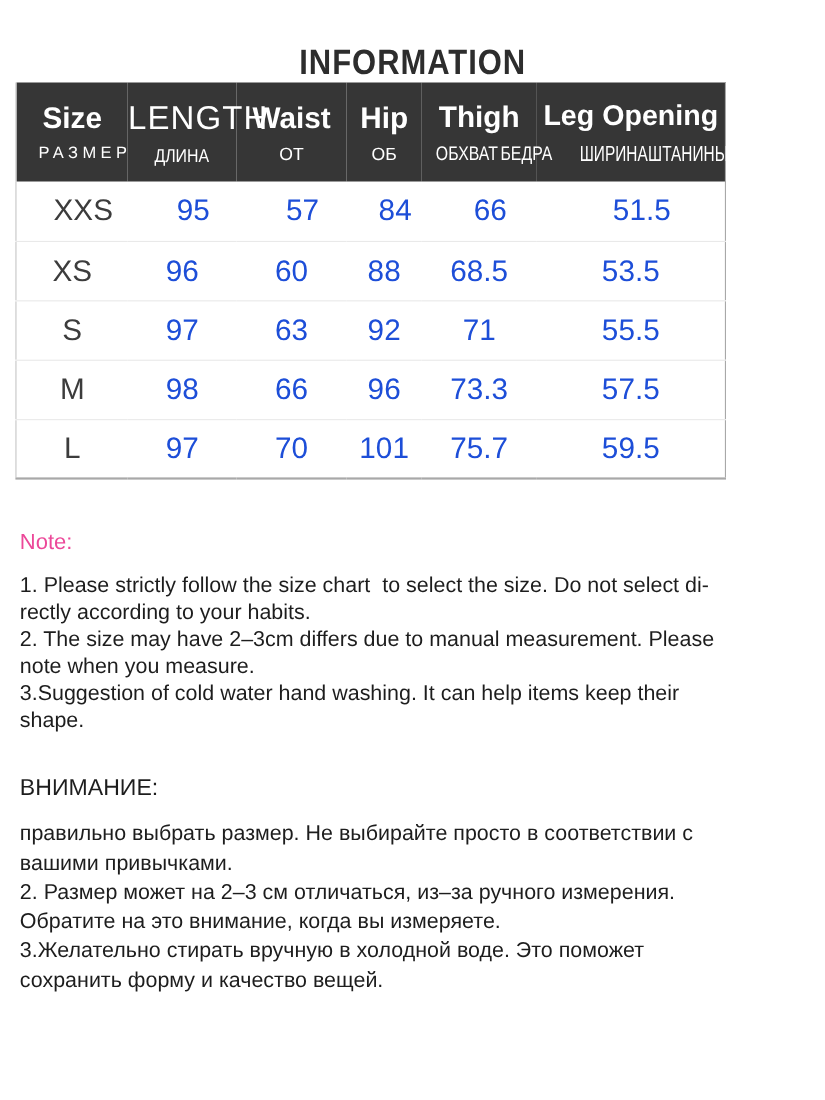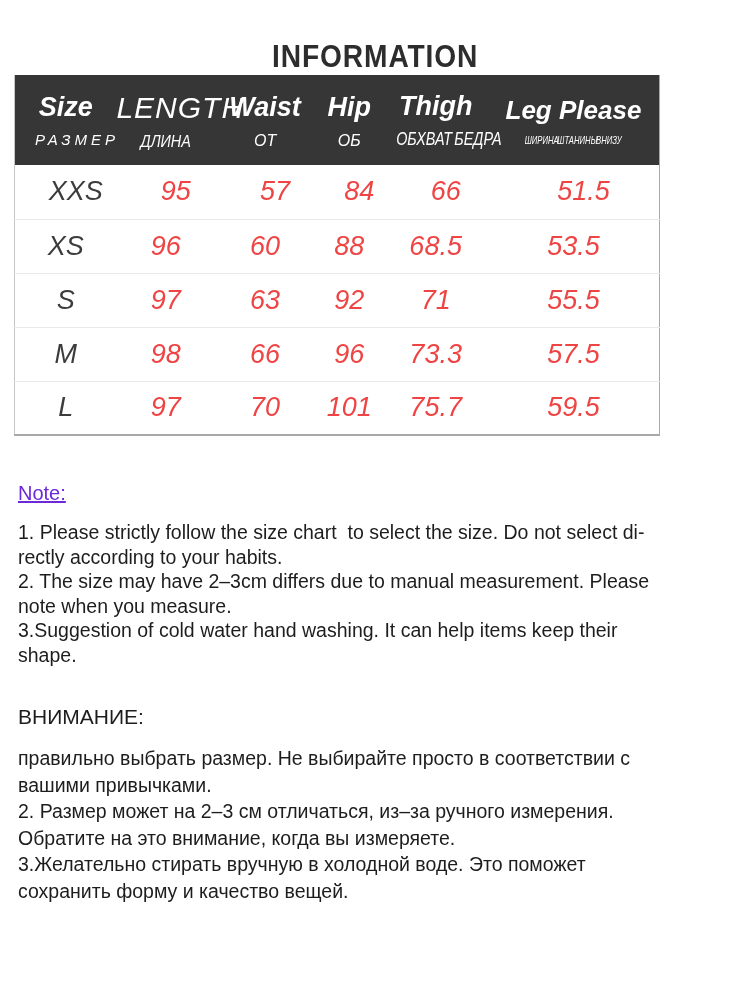--- a/index.html
+++ b/index.html
@@ -34,21 +34,20 @@
 
   
   .size-table {
     width: 646px;
     margin-left: 14px;
     border-collapse: collapse;
     table-layout: fixed;
     border-left: 1px solid #c6c6c6;
     border-right: 1px solid #a8a8a8;
     border-bottom: 2px solid #a8a8a8;
-    font-style: italic;
   }
   .size-table thead tr { background: #363636; }
   .size-table th {
     height: 90px;
     vertical-align: middle;
     text-align: center;
     color: #ffffff;
     font-weight: 400;
     padding: 0;
   }
@@ -63,43 +62,42 @@
   .c0 .hdr-ru { font-size: 15px; letter-spacing: 4px; padding-left: 20px; }
   .c1 .hdr-ru span, .c4 .hdr-ru span, .c5 .hdr-ru span {
     display: inline-block;
     transform-origin: center;
     white-space: nowrap;
   }
   .c1 .hdr-ru { font-size: 17px; } .c1 .hdr-ru span { transform: scaleX(0.85); }
   .c2 .hdr-ru { font-size: 16px; }
   .c3 .hdr-ru { font-size: 16px; }
   .c4 .hdr-ru { font-size: 18px; } .c4 .hdr-ru span { transform: scaleX(0.80); word-spacing: -2px; }
-  .c5 .hdr-ru { font-size: 11px; } .c5 .hdr-ru span { transform: scaleX(0.70); word-spacing: -5px; }
+  .c5 .hdr-ru { font-size: 20px; } .c5 .hdr-ru span { transform: scaleX(0.70); word-spacing: -5px; }
 
   .size-table td {
     height: 54px;
     text-align: center;
     vertical-align: middle;
     font-size: 27px;
     font-weight: 300;
-    color: #ef4444;
+    color: #1d4ed8;
     border-top: 1px solid #e9e9e9;
   }
   .size-table tbody tr:first-child td { border-top: none; padding-left: 20px; }
   .size-table td.size-cell { color: #3c3c3c; }
 
   
   .notes {
     margin: 0 18px;
   }
   .note-heading {
     margin-top: 46px;
     font-size: 20px;
-    color: #6d28d9;
-    text-decoration: underline;
+    color: #ec4899;
   }
   .note-lines {
     margin-top: 15px;
     font-size: 19.5px;
     line-height: 24.5px;
     color: #1d1d1d;
   }
   .note-lines div { white-space: pre-wrap; }
 
   .attention-heading {
@@ -147,21 +145,21 @@
       </th>
       <th class="c3">
         <span class="hdr-en">Hip</span>
         <span class="hdr-ru">ОБ</span>
       </th>
       <th class="c4">
         <span class="hdr-en">Thigh</span>
         <span class="hdr-ru"><span>ОБХВАТ БЕДРА</span></span>
       </th>
       <th class="c5">
-        <span class="hdr-en">Leg Please</span>
+        <span class="hdr-en">Leg Opening</span>
         <span class="hdr-ru"><span>ШИРИНА ШТАНИНЫ ВНИЗУ</span></span>
       </th>
     </tr>
   </thead>
   <tbody>
     <tr>
       <td class="size-cell">XXS</td>
       <td>95</td>
       <td>57</td>
       <td>84</td>

